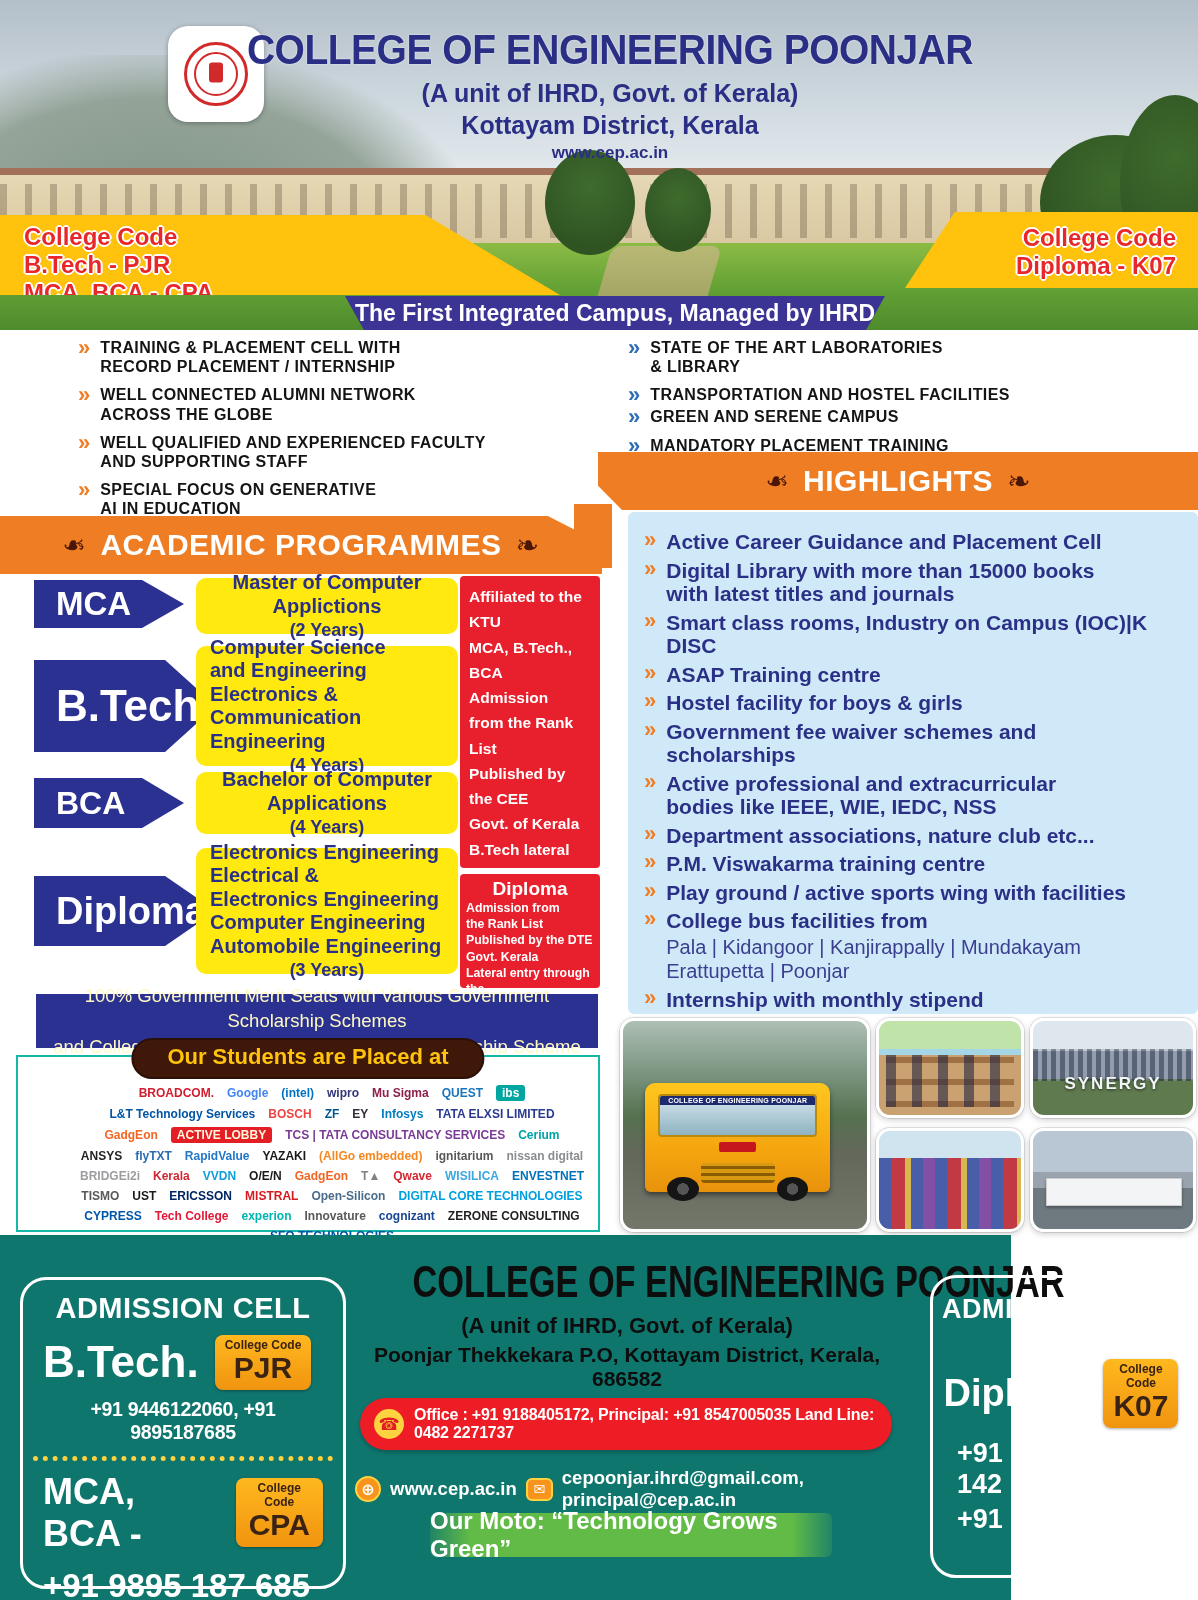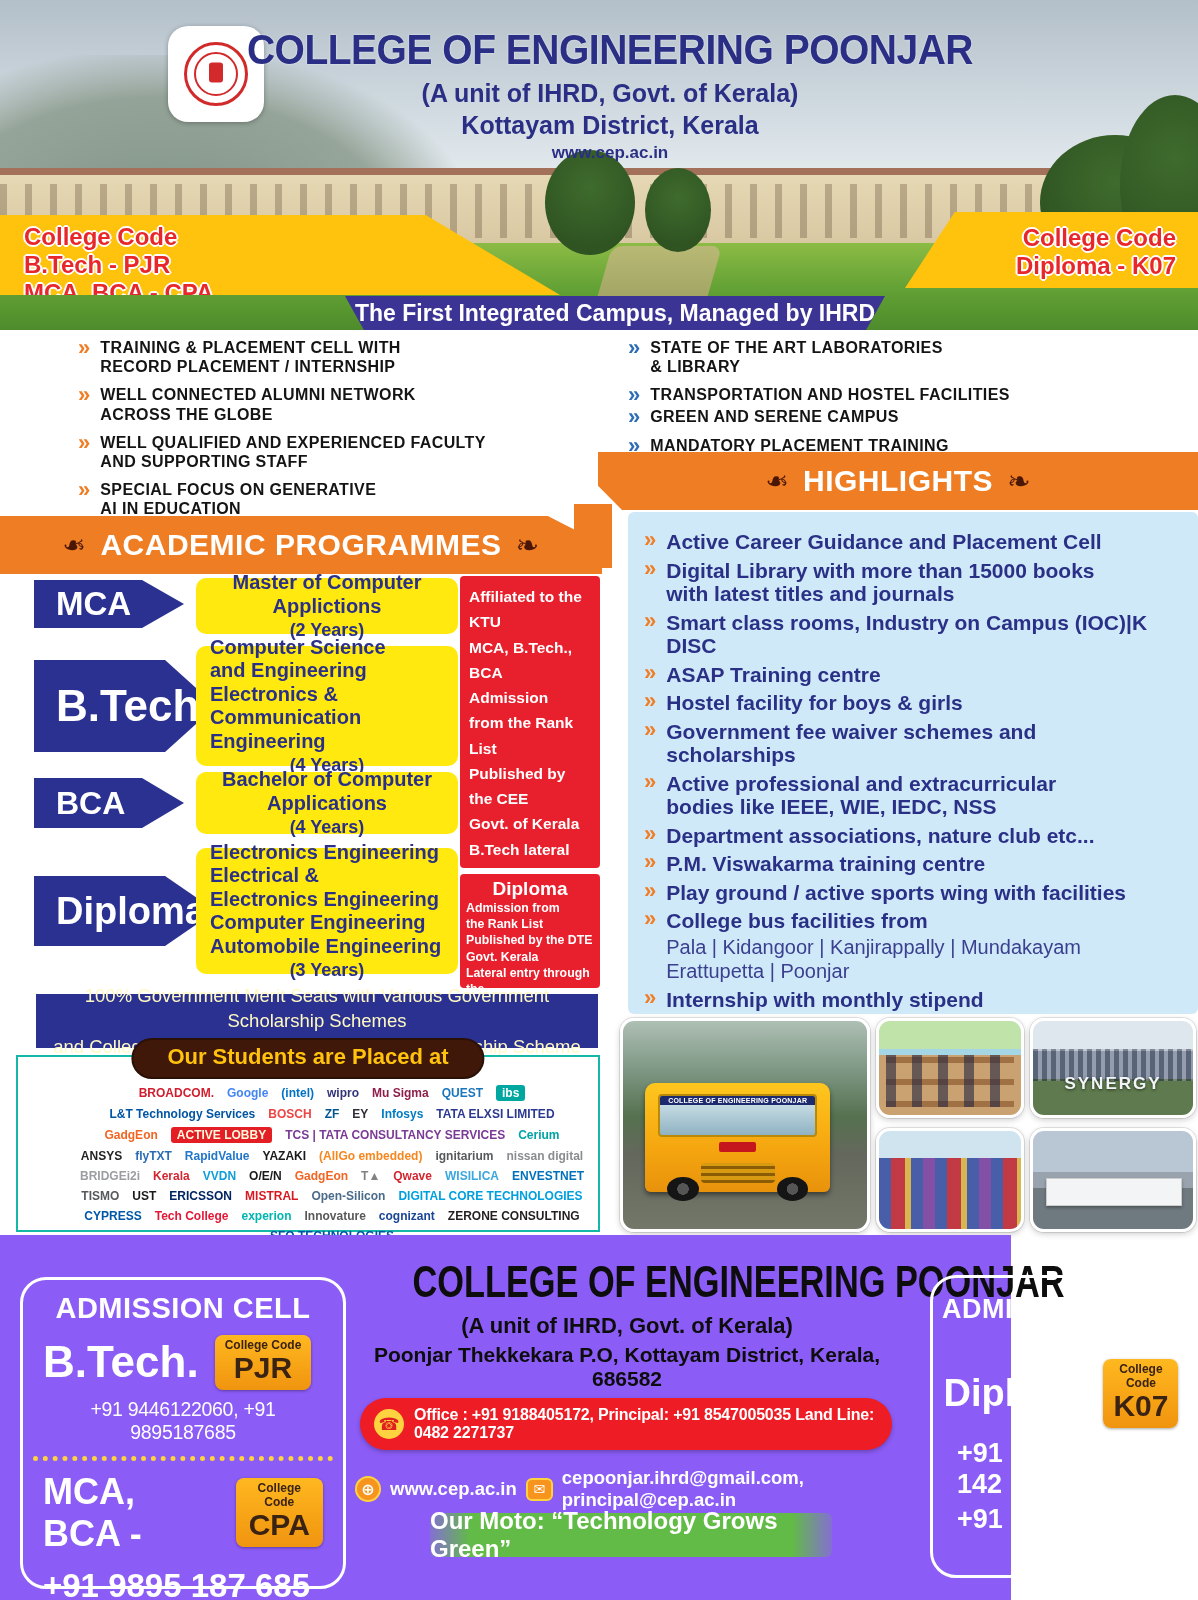--- a/index.html
+++ b/index.html
@@ -129,33 +129,33 @@
         font-size:17px;letter-spacing:2px;text-shadow:0 1px 3px rgba(0,0,0,.6);}
   .photo-grad{left:876px;top:798px;width:148px;height:104px;background:#cfe4ef;}
   .photo-grad::after{content:"";position:absolute;left:0;top:28%;width:100%;height:72%;opacity:.9;
         background:repeating-linear-gradient(90deg,#3a4fa0 0 12px,#c02730 12px 26px,#d9b13e 26px 32px,#3a4fa0 32px 44px,#7a3f9e 44px 56px);}
   .photo-group{left:1030px;top:798px;width:166px;height:104px;
         background:linear-gradient(180deg,#b9c6d4 0 42%,#98a3ad 42% 58%,#6f7a80 58% 100%);}
   .photo-group::after{content:"";position:absolute;left:8%;top:48%;width:84%;height:26%;background:#f2f4f5;
         border:1px solid #ccc;box-shadow:0 2px 3px rgba(0,0,0,.3);}
 
   
-  .footer{position:absolute;top:1235px;left:0;width:1011px;height:365px;background:#8b5cf6;}
+  .footer{position:absolute;top:1235px;left:0;width:1011px;height:365px;background:#0f766e;}
   .cell-panel{position:absolute;border:3px solid #fff;border-radius:26px;color:#fff;}
   .panel-left{left:20px;top:42px;width:326px;height:312px;padding:12px 0 0;}
   .panel-right{left:930px;top:40px;width:262px;height:303px;padding:16px 0 0;}
   .cell-title{text-align:center;font-size:29px;font-weight:800;letter-spacing:.5px;}
   .cellrow{display:flex;align-items:center;gap:16px;padding:0 20px;margin-top:10px;}
   .big-label{font-size:44px;font-weight:900;}
   .mid-label{font-size:36px;font-weight:900;}
   .badge{display:inline-block;background:linear-gradient(180deg,#ffb81f,#f0940f);border-radius:8px;
         padding:3px 10px 6px;text-align:center;color:#3a2313;box-shadow:0 1px 3px rgba(0,0,0,.35);}
   .badge .bl{display:block;font-size:12px;font-weight:800;}
   .badge .bc{display:block;font-size:30px;font-weight:900;line-height:1.05;}
-  .phones-sm{padding:0 14px;margin-top:8px;font-size:19.5px;font-weight:400;letter-spacing:-.3px;text-align:center;}
+  .phones-sm{padding:0 14px;margin-top:8px;font-size:19.5px;font-weight:700;letter-spacing:-.3px;text-align:center;}
   .dots{border-top:5px dotted #ffd23f;margin:12px 10px 2px;}
   .phone-big{padding:0 20px;margin-top:12px;font-size:33px;font-weight:900;}
   .phone-med{padding:0 24px;margin-top:10px;font-size:27px;font-weight:900;}
   .f-center{position:absolute;left:352px;top:22px;width:550px;text-align:center;color:#0d0d0d;}
   .fc-title{font-size:44px;font-weight:900;transform:scaleX(.78);transform-origin:center;white-space:nowrap;}
   .fc-sub{font-size:22px;font-weight:800;margin-top:6px;}
   .fc-addr{font-size:21px;font-weight:800;margin-top:4px;}
   .red-pill{position:absolute;left:360px;top:163px;width:532px;height:52px;background:#ee1c25;border-radius:26px;
         display:flex;align-items:center;gap:10px;padding:0 14px;color:#fff;font-weight:800;font-size:16px;
         letter-spacing:-.2px;box-shadow:0 2px 4px rgba(0,0,0,.25);}

